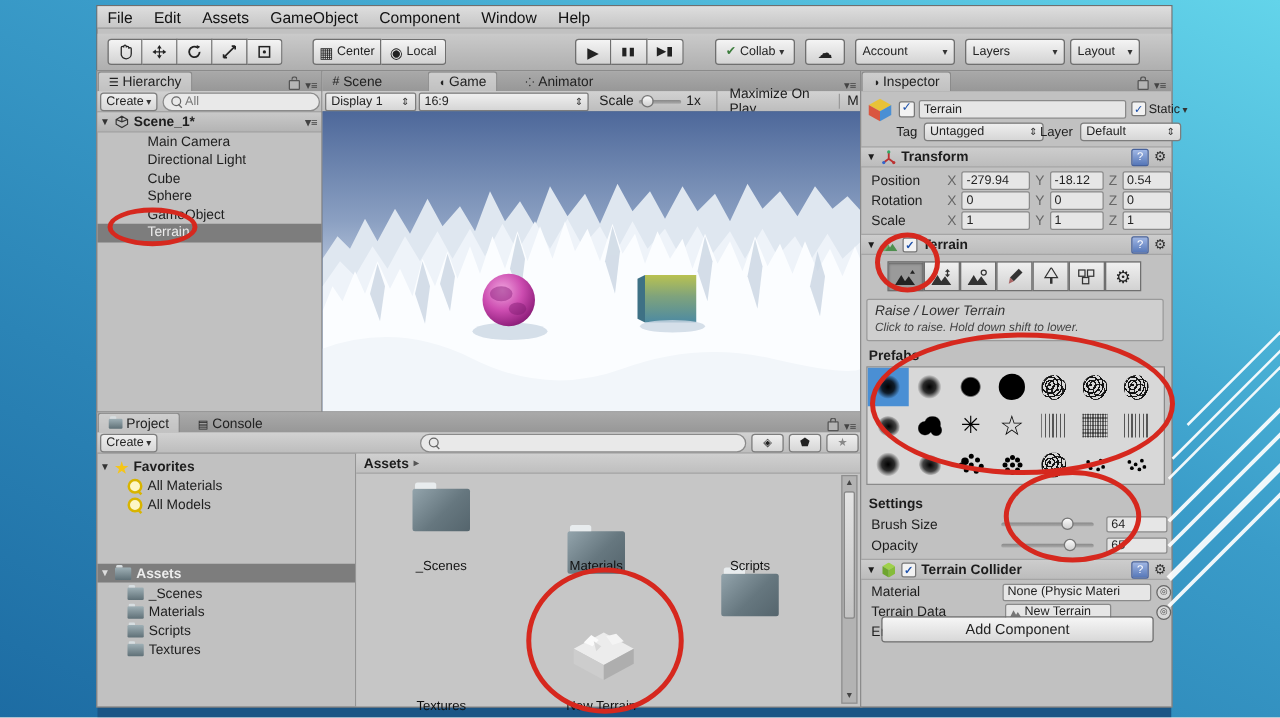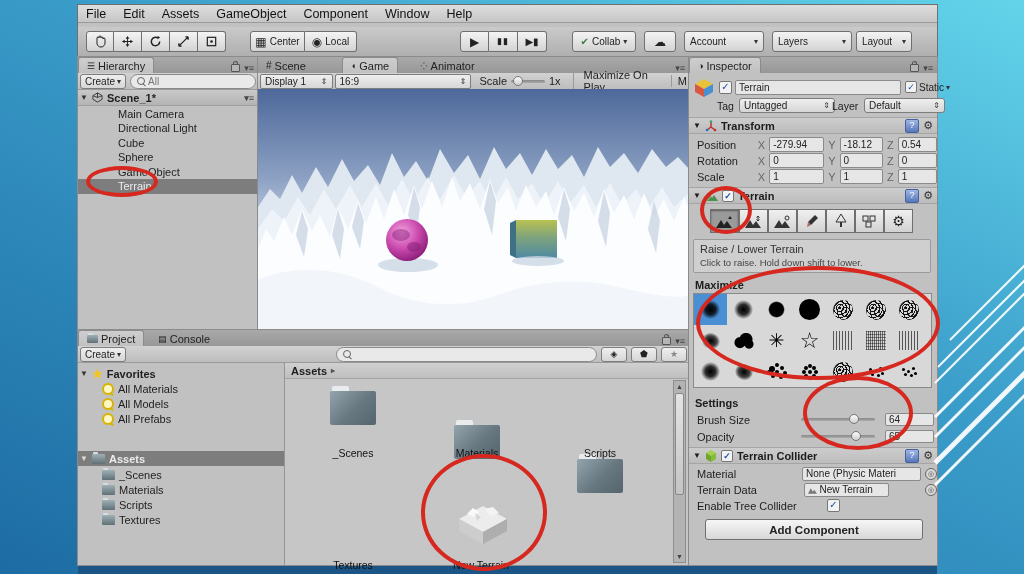--- a/index.html
+++ b/index.html
@@ -59,21 +59,21 @@
   .scroll-thumb{position:absolute;left:1px;right:1px;background:linear-gradient(#e4e4e4,#c4c4c4);border:1px solid #888;border-radius:2px;}
   .scroll-arrow{position:absolute;left:0;right:0;height:11px;font-size:7px;text-align:center;color:#444;line-height:11px;}
 
   
   .comp-header{position:absolute;left:0;right:0;height:17px;background:linear-gradient(#cdcdcd,#bcbcbc);border-top:1px solid #a5a5a5;border-bottom:1px solid #a5a5a5;display:flex;align-items:center;gap:4px;padding:0 4px;font-weight:bold;box-sizing:border-box;}
   .hbtn{margin-left:auto;display:flex;gap:4px;font-weight:normal;}
   .qicon{width:12px;height:12px;background:linear-gradient(#9fb6e4,#5677b8);border:1px solid #46619c;border-radius:2px;color:#fff;font-size:9px;line-height:11px;text-align:center;}
   .gearch{font-size:11px;color:#333;}
   .toolbtn{position:absolute;top:0;width:29px;height:24px;background:linear-gradient(#f0f0f0,#d2d2d2);border:1px solid #6f6f6f;box-sizing:border-box;display:flex;align-items:center;justify-content:center;}
   .toolbtn.sel{background:#9a9a9a;box-shadow:inset 0 1px 2px rgba(0,0,0,.4);}
-  .infobox{position:absolute;background:#cfcfcf;border:1px solid #9a9a9a;border-radius:2px;padding:3px 6px;box-sizing:border-box;color:#333;}
+  .infobox{position:absolute;background:#cfcfcf;border:1px solid #9a9a9a;border-radius:2px;padding:3px 6px;box-sizing:border-box;color:#333;font-style:italic;}
   #brush-grid{position:absolute;background:#d8d8d8;border:1px solid #8a8a8a;display:flex;flex-wrap:wrap;overflow:hidden;box-sizing:border-box;}
   .brush{width:33px;height:31px;display:flex;align-items:center;justify-content:center;position:relative;font-size:20px;color:#000;}
   .brush.selbr{background:#4a8fd4;}
   .br-dot{border-radius:50%;}
   .slider-track{position:absolute;height:3px;background:linear-gradient(#888,#aaa);border-radius:2px;}
   .slider-knob{position:absolute;width:10px;height:10px;border-radius:50%;background:linear-gradient(#fafafa,#d0d0d0);border:1px solid #777;box-sizing:border-box;}
   .addcomp{position:absolute;height:19px;background:linear-gradient(#f6f6f6,#d8d8d8);border:1px solid #707070;border-radius:3px;display:flex;align-items:center;justify-content:center;font-size:11.5px;color:#222;}
 
   
   .red-circle{position:absolute;border:4px solid #d6281e;border-radius:50%;box-sizing:border-box;pointer-events:none;z-index:60;}
@@ -355,24 +355,20 @@
             <span>Favorites</span>
           </div>
         <div class="row" style="top:18px;padding-left:24px;">
             <span class="icon-qmag"></span>
             <span>All Materials</span>
           </div>
         <div class="row" style="top:33px;padding-left:24px;">
             <span class="icon-qmag"></span>
             <span>All Models</span>
           </div>
-        <div class="row" style="top:48px;padding-left:24px;">
-            <span class="icon-qmag"></span>
-            <span>All Prefabs</span>
-          </div>
         <div class="row selrow" style="top:88px;padding-left:2px;font-weight:bold;">
             <span class="caret" style="color:#ddd;">▼</span>
             <span class="treeicon-folder"></span>
             <span>Assets</span>
           </div>
         <div class="row" style="top:104px;padding-left:24px;">
             <span class="treeicon-folder"></span>
             <span>_Scenes</span>
           </div>
         <div class="row" style="top:119px;padding-left:24px;">
@@ -572,21 +568,21 @@
           </div>
         <div class="toolbtn" style="left:174px;">
             <span style="font-size:14px;color:#222;">⚙</span>
           </div>
       </div>
 
       <div class="infobox" style="left:4px;top:182px;width:238px;height:34px;">
         <div style="font-size:11px;color:#333;">Raise / Lower Terrain</div>
         <div style="font-size:9.5px;color:#444;margin-top:2px;">Click to raise. Hold down shift to lower.</div>
       </div>
-      <div class="abs bold" style="left:6px;top:222px;">Maximize</div>
+      <div class="abs bold" style="left:6px;top:222px;">Prefabs</div>
       <div id="brush-grid" style="left:4px;top:236px;width:239px;height:95px;">
           <div class="brush selbr">
             <span class="br-dot" style="width:19px;height:19px;background:radial-gradient(circle,#000 0%,rgba(0,0,0,.8) 38%,transparent 72%);"></span>
           </div>
           <div class="brush">
             <span class="br-dot" style="width:19px;height:19px;background:radial-gradient(circle,#000 0%,rgba(0,0,0,.8) 38%,transparent 72%);"></span>
           </div>
           <div class="brush">
             <span class="br-dot" style="width:17px;height:17px;background:radial-gradient(circle,#000 58%,transparent 70%);"></span>
           </div>
@@ -697,21 +693,21 @@
             </svg>
             <span>New Terrain</span>
           </div>
         <span class="objpick">◎</span>
       </div>
       <div class="row" style="top:441px;padding-left:8px;">
         <span style="width:126px;">Enable Tree Collider</span>
         <span class="check">✓</span>
       </div>
 
-      <div class="addcomp" style="left:16px;top:462px;width:216px;font-weight:bold;">
+      <div class="addcomp" style="left:16px;top:436px;width:216px;">
           <span>Add Component</span>
         </div>
     </div>
   </div>
 
   <div class="red-circle" style="left:86px;top:166px;width:72px;height:31px;"></div>
   <div class="red-circle" style="left:700px;top:186px;width:52px;height:48px;"></div>
   <div class="red-circle" style="left:696px;top:266px;width:244px;height:114px;"></div>
   <div class="red-circle" style="left:803px;top:376px;width:110px;height:74px;"></div>
   <div class="red-circle" style="left:421px;top:454px;width:126px;height:117px;"></div>

